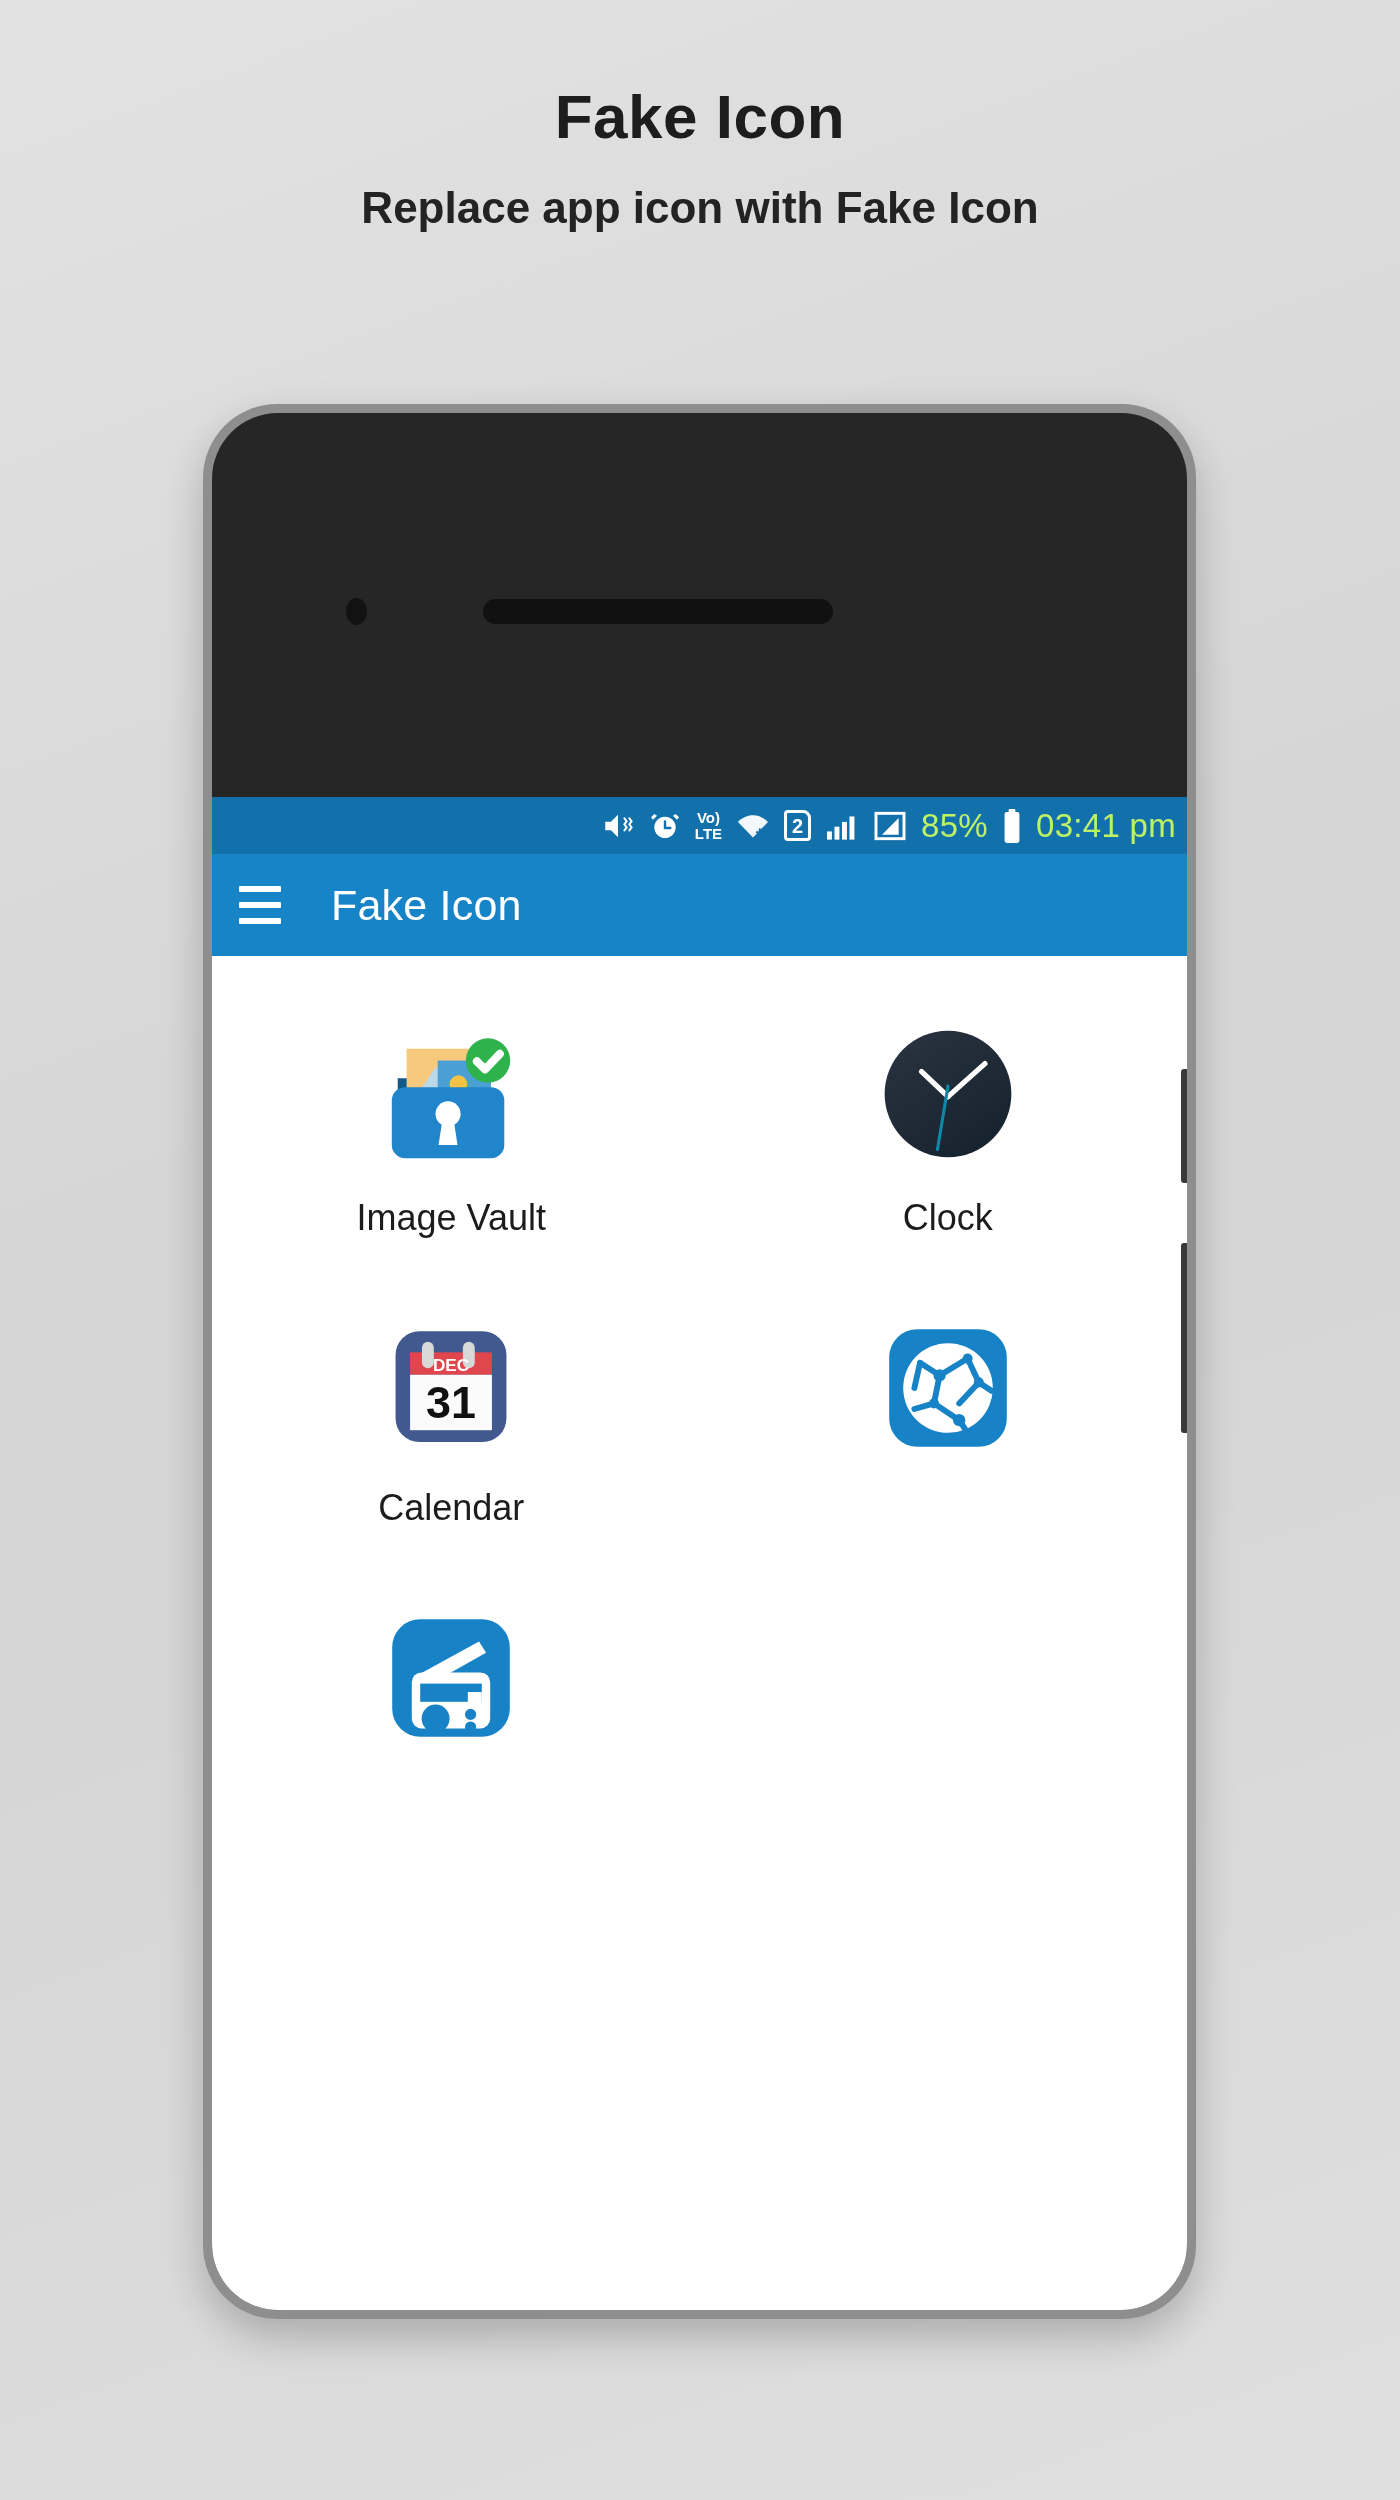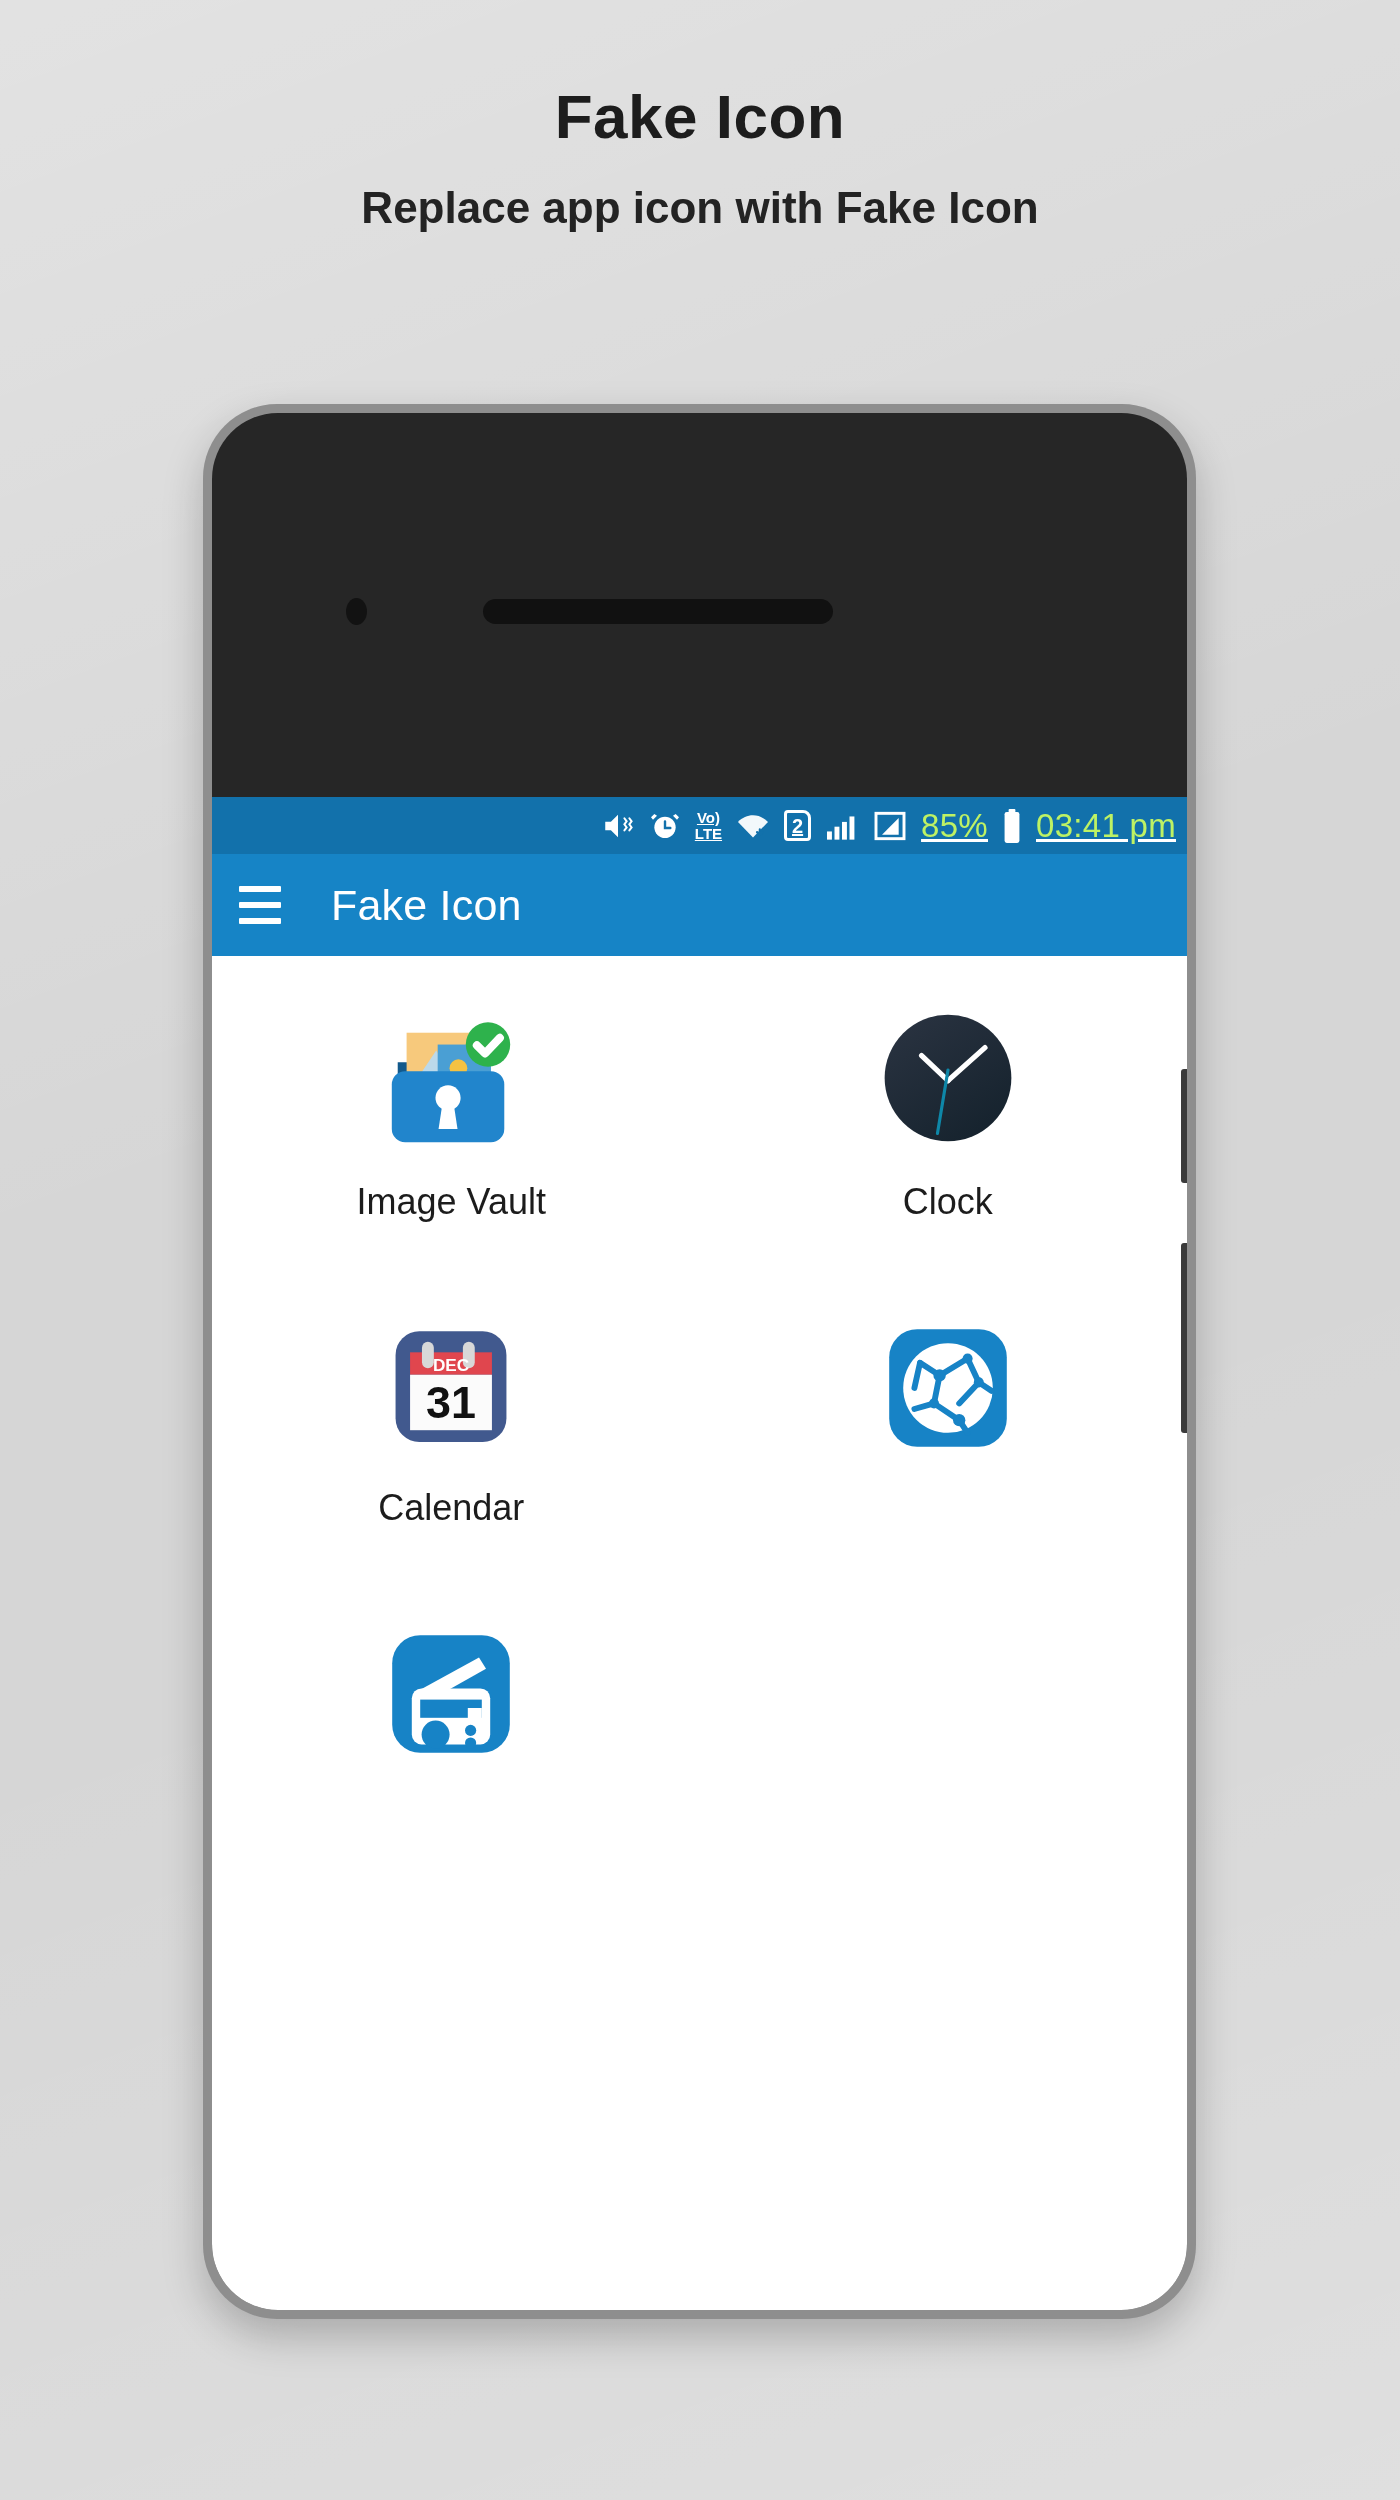--- a/index.html
+++ b/index.html
@@ -135,21 +135,20 @@
   
   .status-bar {
     height: 57px;
     background: #1271ab;
     display: flex;
     align-items: center;
     justify-content: flex-end;
     padding-right: 20px;
     gap: 14px;
     color: #ffffff;
-    text-decoration: underline;
   }
   .status-bar .sb-icon { display: flex; align-items: center; }
   .status-text {
     font-size: 33px;
     color: #bef264;
     line-height: 1;
     letter-spacing: 0.3px;
   }
   .sim-badge {
     width: 27px; height: 31px;
@@ -199,22 +198,22 @@
     font-size: 43px;
     color: #ffffff;
     font-weight: 500;
     letter-spacing: 0.2px;
   }
 
   
   .app-grid {
     display: grid;
     grid-template-columns: 1fr 1fr;
-    row-gap: 16px;
-    padding-top: 56px;
+    row-gap: 0;
+    padding-top: 72px;
   }
   .app-cell {
     height: 290px;
     display: flex;
     flex-direction: column;
     align-items: center;
     justify-content: flex-start;
     cursor: pointer;
   }
   .app-icon-wrap {

